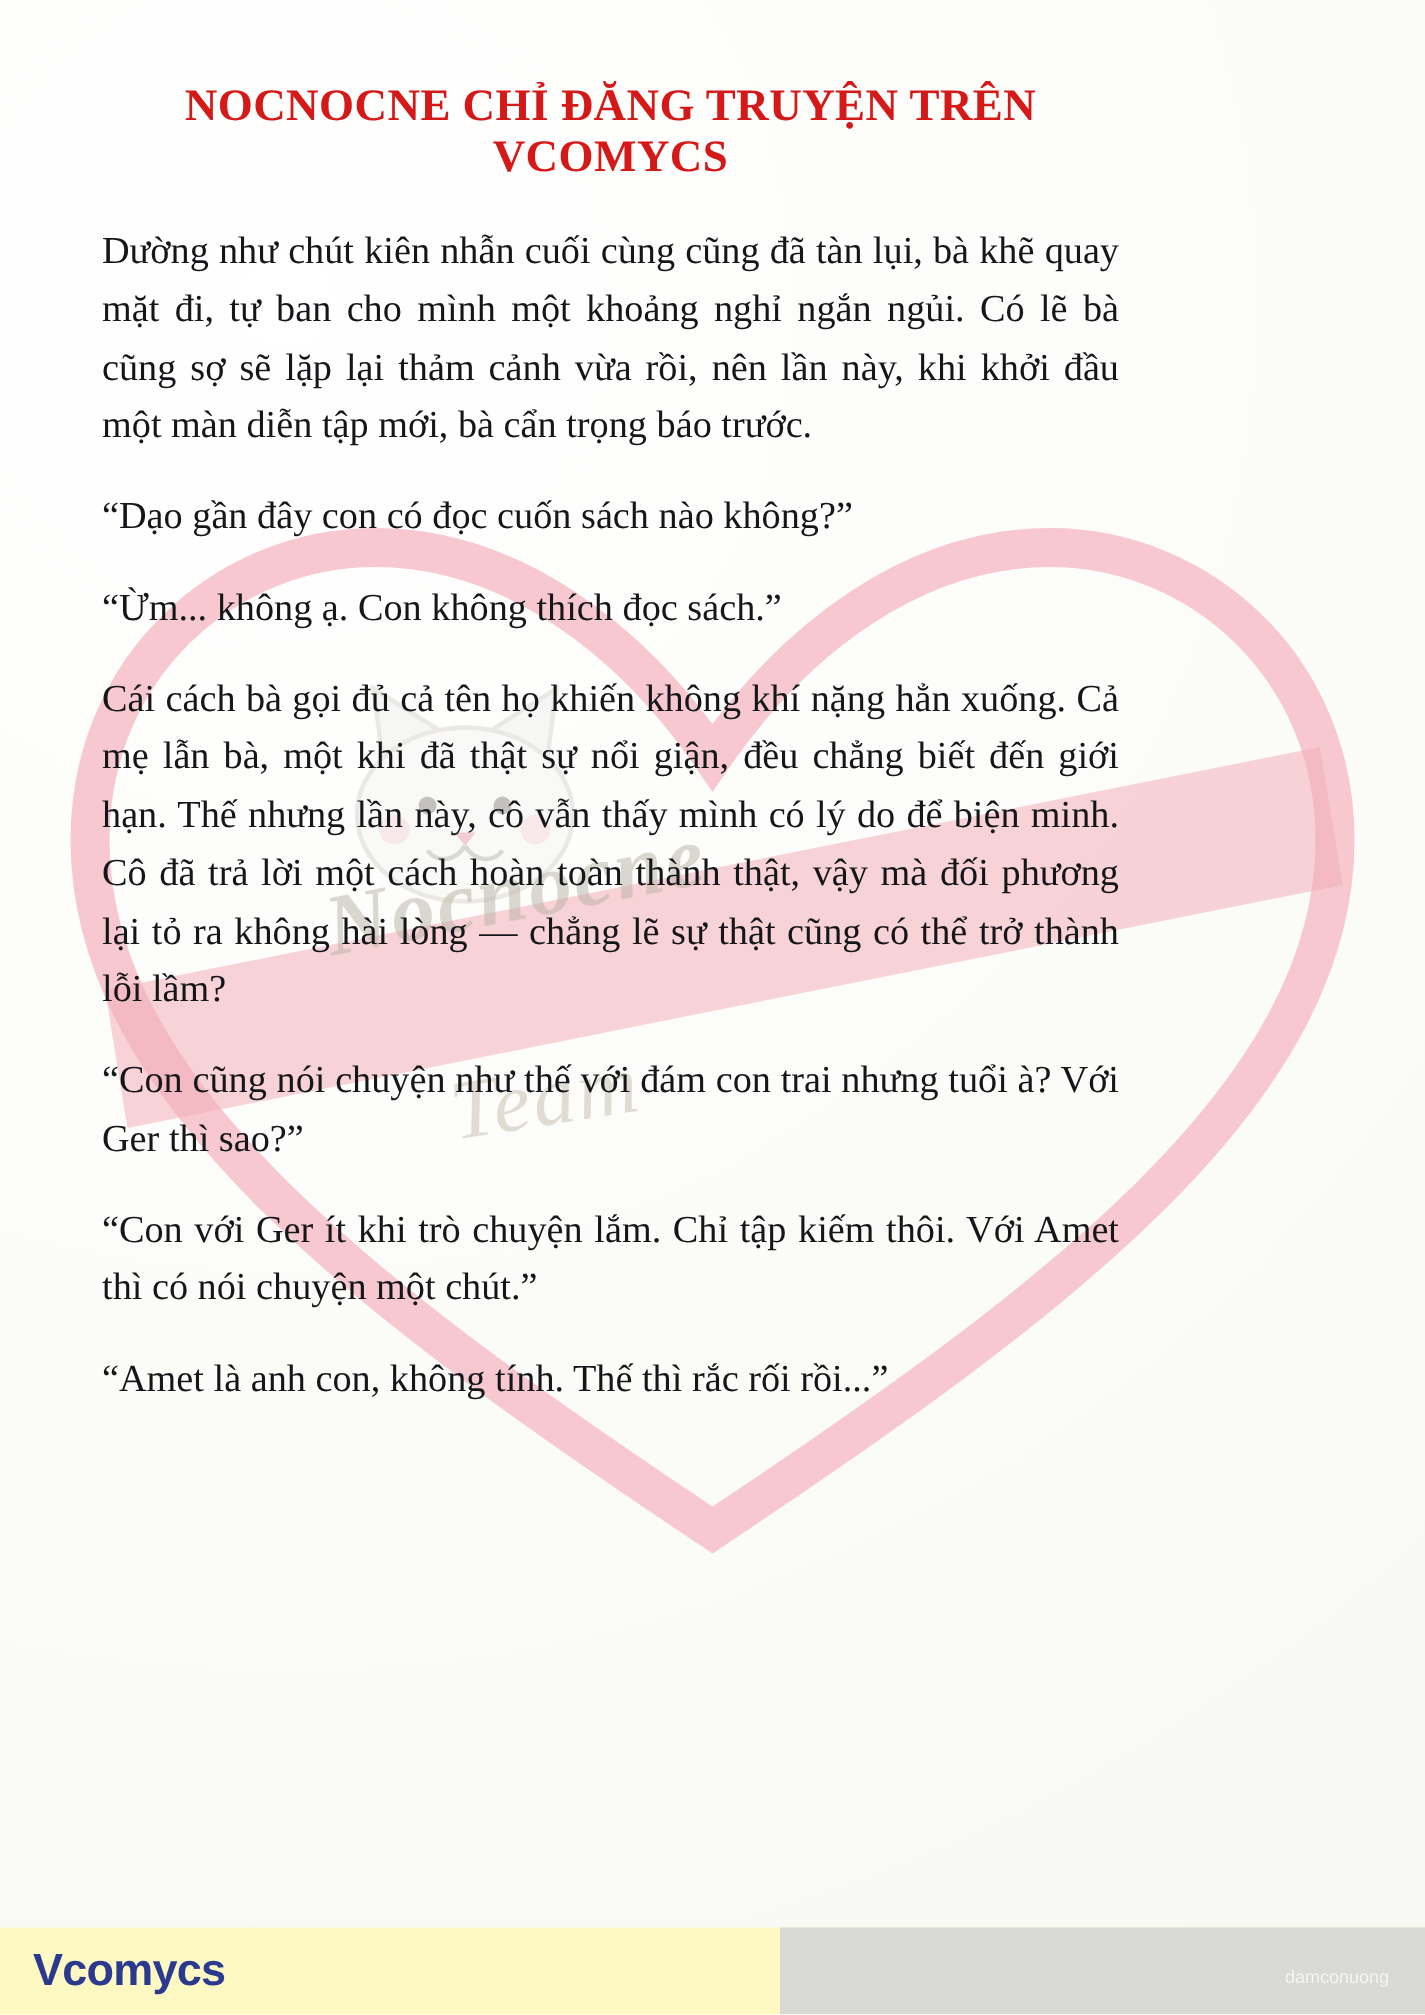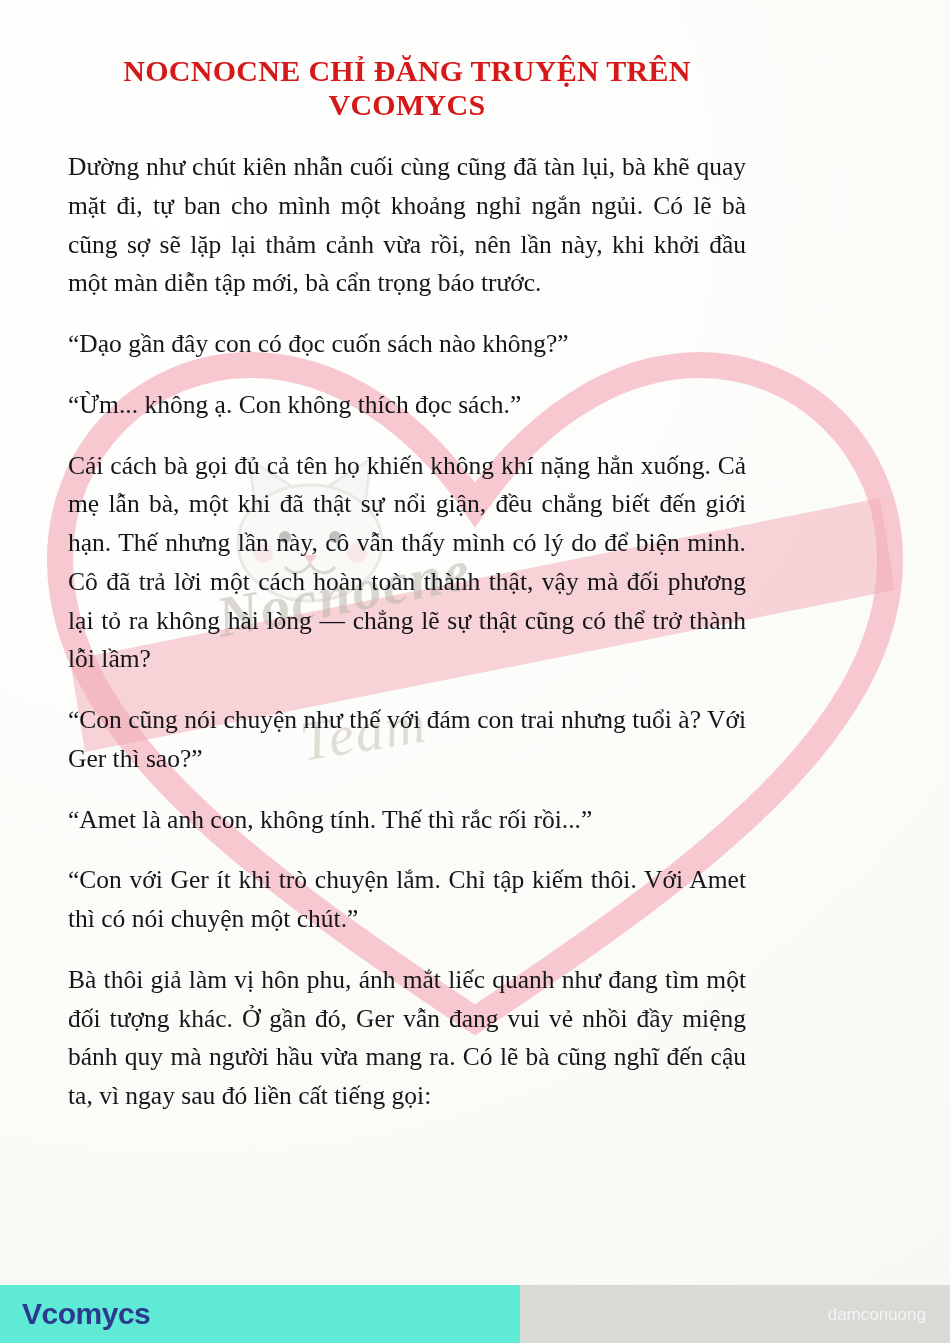--- a/index.html
+++ b/index.html
@@ -107,21 +107,21 @@
   }
   .para.dialog { }
 
   
   .footer {
     position: absolute;
     left: 0;
     bottom: 0;
     width: 950px;
     height: 58px;
-    background: #5eead4;
+    background: #fef9c3;
     display: flex;
     align-items: center;
     justify-content: space-between;
     box-sizing: border-box;
     padding: 0 22px;
   }
   .footer-left {
     display: flex;
     align-items: baseline;
     font-family: "Liberation Sans", sans-serif;
@@ -137,21 +137,21 @@
     width: 430px;
     height: 58px;
     background: #d9d9d6;
   }
   .footer-right-wrap {
     position: absolute;
     right: 24px;
     bottom: 18px;
     z-index: 4;
     font-family: "Liberation Sans", sans-serif;
-    font-size: 17px;
+    font-size: 12px;
     color: #f4f4f4;
   }
 </style>
 </head>
 <body>
 
 <div class="page">
 
   <div class="paper-tint"></div>
 
@@ -195,23 +195,22 @@
   <div class="wm-text wm-team">Team</div>
 
   <div class="content">
     <div class="doc-title">NOCNOCNE CHỈ ĐĂNG TRUYỆN TRÊN VCOMYCS</div>
 
     <p class="para">Dường như chút kiên nhẫn cuối cùng cũng đã tàn lụi, bà khẽ quay mặt đi, tự ban cho mình một khoảng nghỉ ngắn ngủi. Có lẽ bà cũng sợ sẽ lặp lại thảm cảnh vừa rồi, nên lần này, khi khởi đầu một màn diễn tập mới, bà cẩn trọng báo trước.</p>
     <p class="para dialog">“Dạo gần đây con có đọc cuốn sách nào không?”</p>
     <p class="para dialog">“Ừm... không ạ. Con không thích đọc sách.”</p>
     <p class="para">Cái cách bà gọi đủ cả tên họ khiến không khí nặng hẳn xuống. Cả mẹ lẫn bà, một khi đã thật sự nổi giận, đều chẳng biết đến giới hạn. Thế nhưng lần này, cô vẫn thấy mình có lý do để biện minh. Cô đã trả lời một cách hoàn toàn thành thật, vậy mà đối phương lại tỏ ra không hài lòng — chẳng lẽ sự thật cũng có thể trở thành lỗi lầm?</p>
     <p class="para dialog">“Con cũng nói chuyện như thế với đám con trai nhưng tuổi à? Với Ger thì sao?”</p>
+    <p class="para dialog">“Con với Ger ít khi trò chuyện lắm. Chỉ tập kiếm thôi. Với Amet thì có nói chuyện một chút.”</p>
     <p class="para dialog">“Amet là anh con, không tính. Thế thì rắc rối rồi...”</p>
-    <p class="para dialog">“Con với Ger ít khi trò chuyện lắm. Chỉ tập kiếm thôi. Với Amet thì có nói chuyện một chút.”</p>
-    <p class="para">Bà thôi giả làm vị hôn phu, ánh mắt liếc quanh như đang tìm một đối tượng khác. Ở gần đó, Ger vẫn đang vui vẻ nhồi đầy miệng bánh quy mà người hầu vừa mang ra. Có lẽ bà cũng nghĩ đến cậu ta, vì ngay sau đó liền cất tiếng gọi:</p>
   </div>
 
   <div class="footer">
     <div class="footer-left">
       <span>Vcomycs</span>
     </div>
     <div></div>
   </div>
   <div class="footer-strip"></div>
   <div class="footer-right-wrap">damconuong</div>

